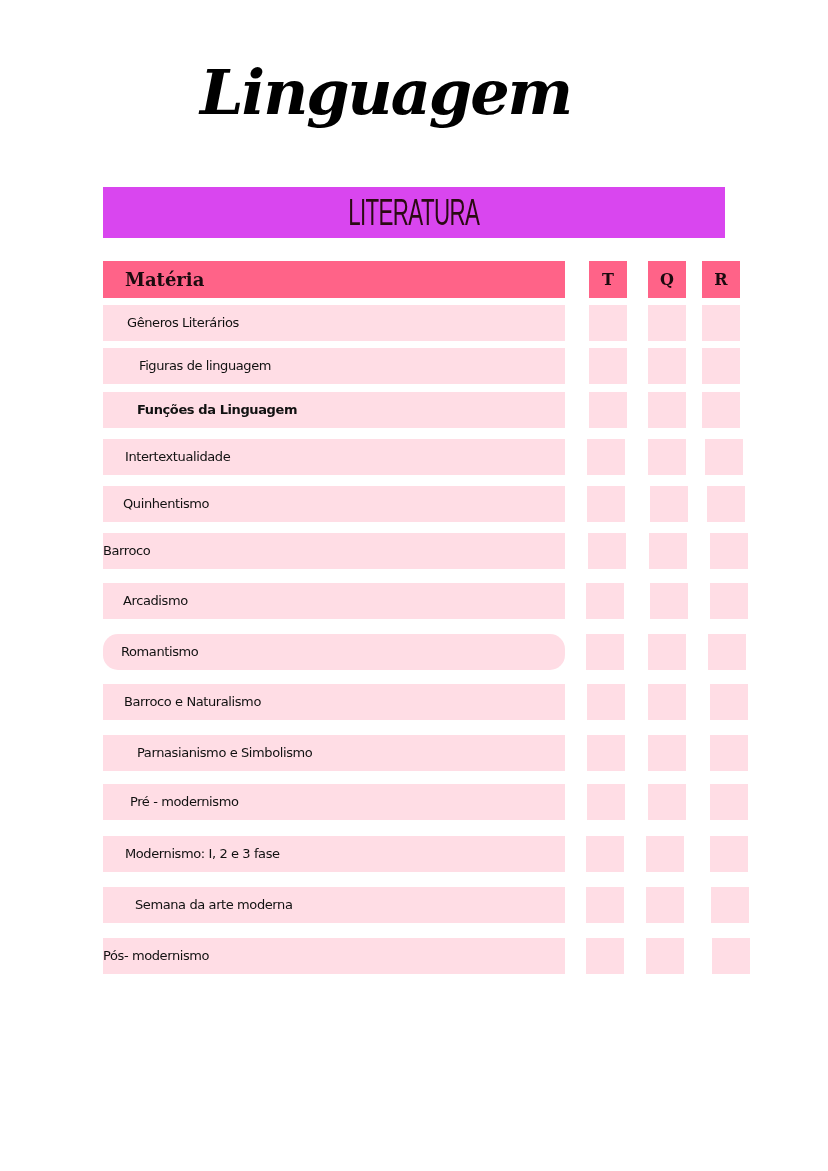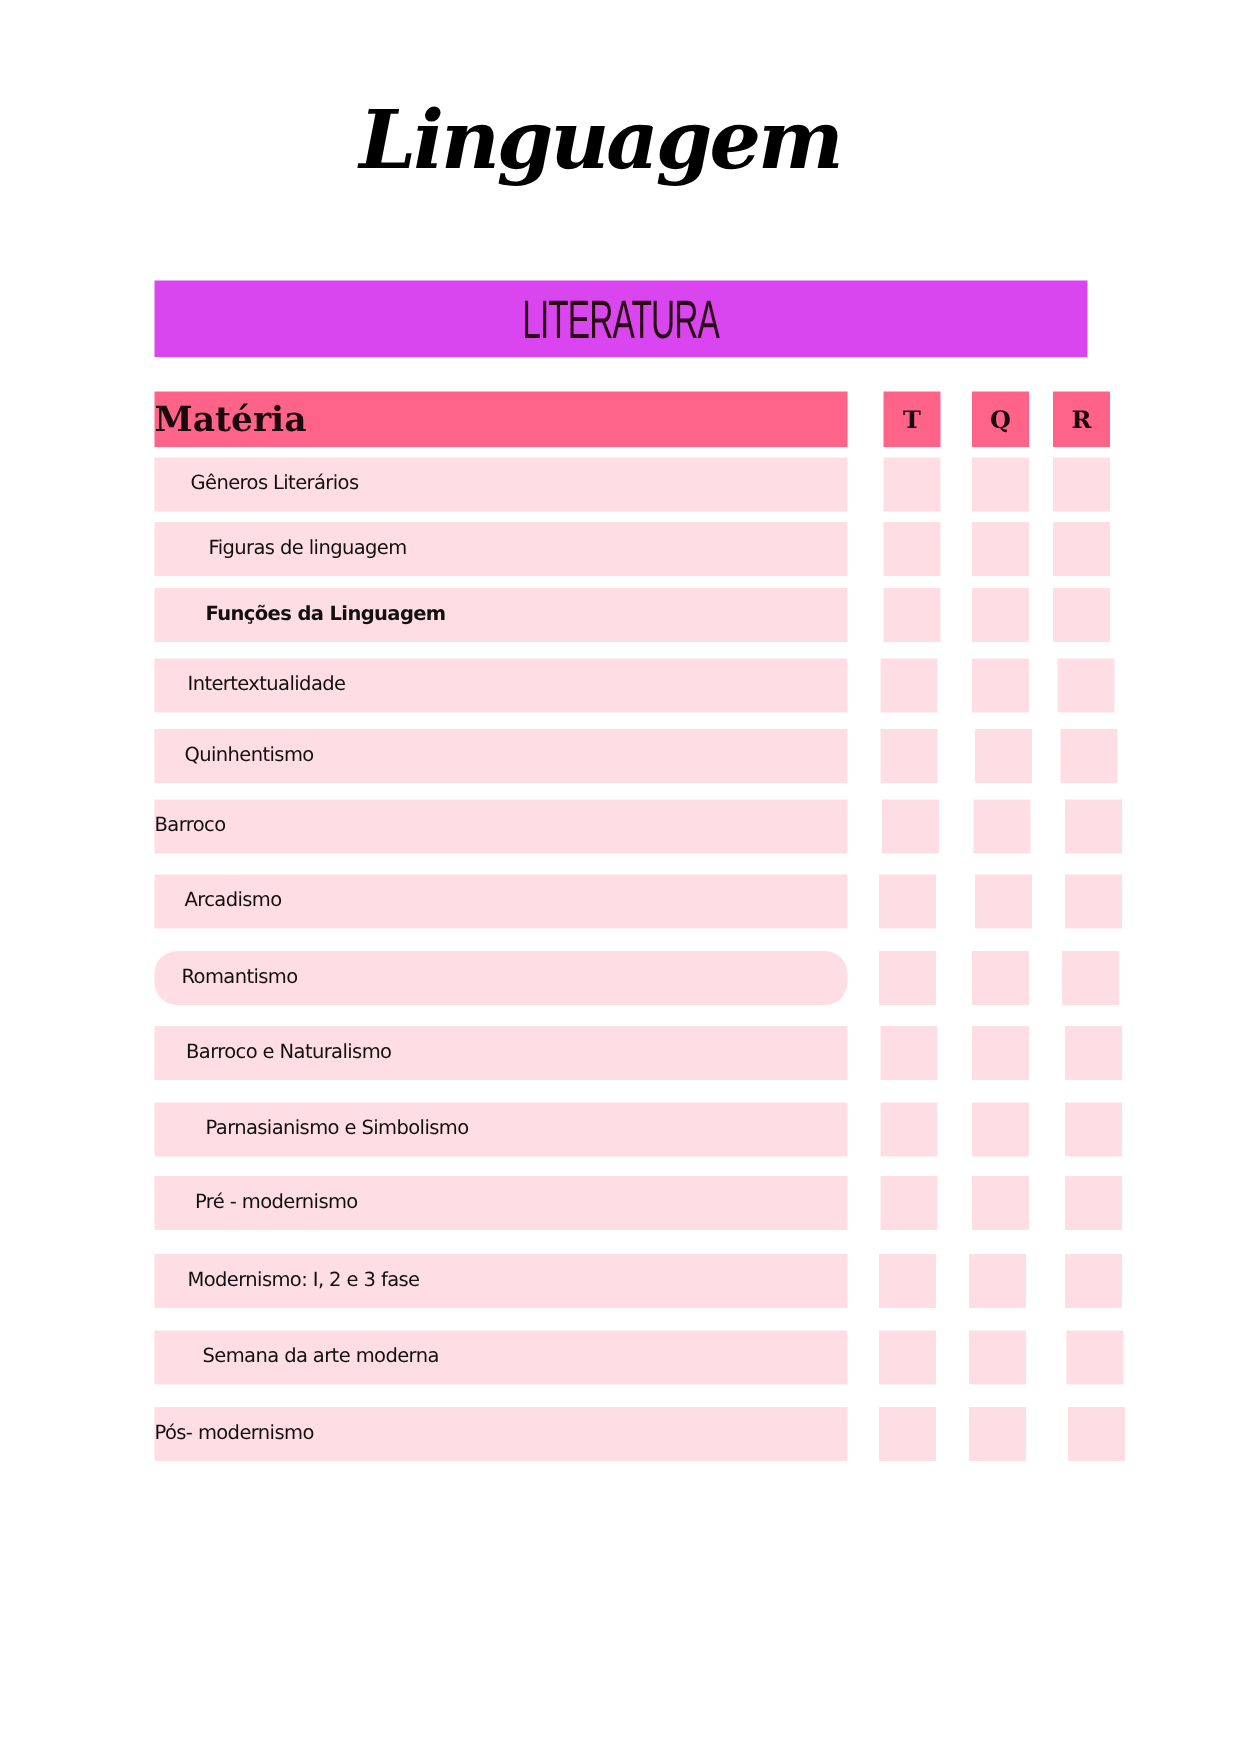--- a/index.html
+++ b/index.html
@@ -1,21 +1,21 @@
 <!DOCTYPE html>
 <html><head>
 <meta charset="utf-8">
 <style>
   html, body { margin:0; padding:0; background:#ffffff; }
   body { width:828px; height:1171px; position:relative; overflow:hidden; font-family:"Liberation Sans", sans-serif; }
-  .title { position:absolute; left:200px; top:38px; width:400px; text-align:center; font-family:"DejaVu Serif", serif; font-style:italic; font-weight:bold; font-size:54px; line-height:110px; color:#000; letter-spacing:-2px; }
+  .title { position:absolute; left:200px; top:38px; width:400px; text-align:left; font-family:"DejaVu Serif", serif; font-style:italic; font-weight:bold; font-size:62px; line-height:110px; color:#000; letter-spacing:-2px; }
   .banner { position:absolute; left:103px; top:187px; width:622px; height:51px; background:#d946ef; text-align:center; }
   .banner span { font-family:"Liberation Sans Narrow","Liberation Sans", sans-serif; font-size:36px; line-height:51px; color:#2a0a12; letter-spacing:-1px; transform:scaleX(0.62); display:inline-block; }
   .hdr { position:absolute; top:261px; height:37px; background:#FF6388; color:#1a0a0e; font-weight:bold; }
-  .hdr-materia { left:103px; width:462px; font-family:"DejaVu Serif", serif; font-size:23px; line-height:37px; padding-left:0; box-sizing:border-box; }
+  .hdr-materia { left:103px; width:462px; font-family:"DejaVu Serif", serif; font-size:18px; line-height:37px; padding-left:22px; box-sizing:border-box; }
   .hdr-box { width:38px; text-align:center; font-family:"DejaVu Serif", serif; font-size:16px; line-height:37px; }
   .row { position:absolute; height:36px; background:#FFDDE5; }
   .row-label { left:103px; width:462px; font-family:"DejaVu Sans", sans-serif; font-size:13px; line-height:36px; color:#111; letter-spacing:-0.4px; box-sizing:border-box; }
   .cell { width:38px; }
 </style>
 </head>
 <body>
 
 <div class="title">Linguagem</div>
 

